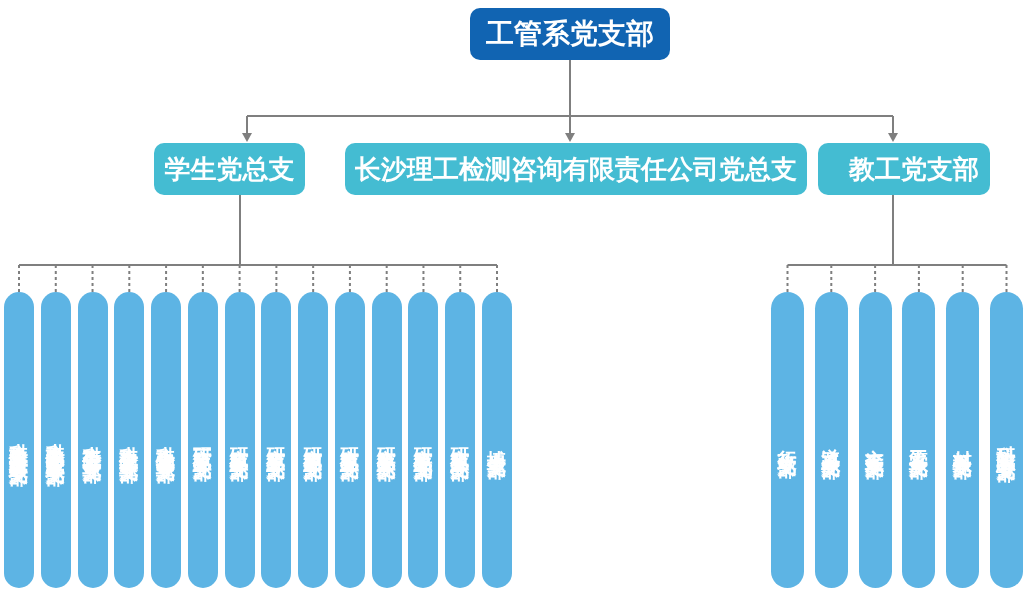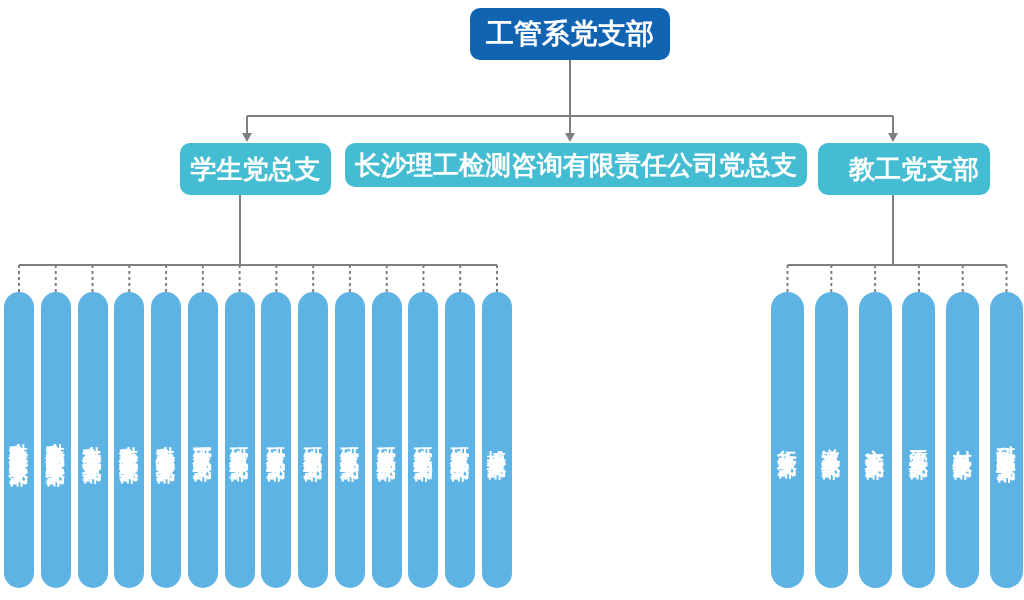--- a/index.html
+++ b/index.html
@@ -10,22 +10,22 @@
   }
   .connectors{position:absolute;left:0;top:0;pointer-events:none;}
   .box{
     position:absolute;display:flex;align-items:center;justify-content:center;
     color:var(--text,#fff);font-weight:bold;border-radius:10px;
     text-align:center;white-space:nowrap;
   }
   .root-box{background:var(--rootbg,#1164b2);font-size:28px;}
   .l2-box{background:var(--l2bg,#44bcd2);font-size:26px;}
   #node-root{left:470px;top:8px;width:200px;height:52px;}
-  #l2-0{left:180px;top:143px;width:151px;height:52px;}
-  #l2-1{left:345px;top:143px;width:462px;height:44px;}
+  #l2-0{left:154px;top:143px;width:151px;height:52px;}
+  #l2-1{left:345px;top:143px;width:462px;height:52px;}
   #l2-2{left:818px;top:143px;width:152px;height:52px;padding-left:20px;}
   .pill-group{
     position:absolute;top:292px;height:296px;
     display:flex;justify-content:space-between;
   }
   #left-group{left:4px;width:508px;}
   #right-group{left:771px;width:252px;}
   .pill{
     background:var(--pillbg,#5db4e4);border-radius:17px;height:100%;
     display:flex;align-items:center;justify-content:center;flex:0 0 auto;

